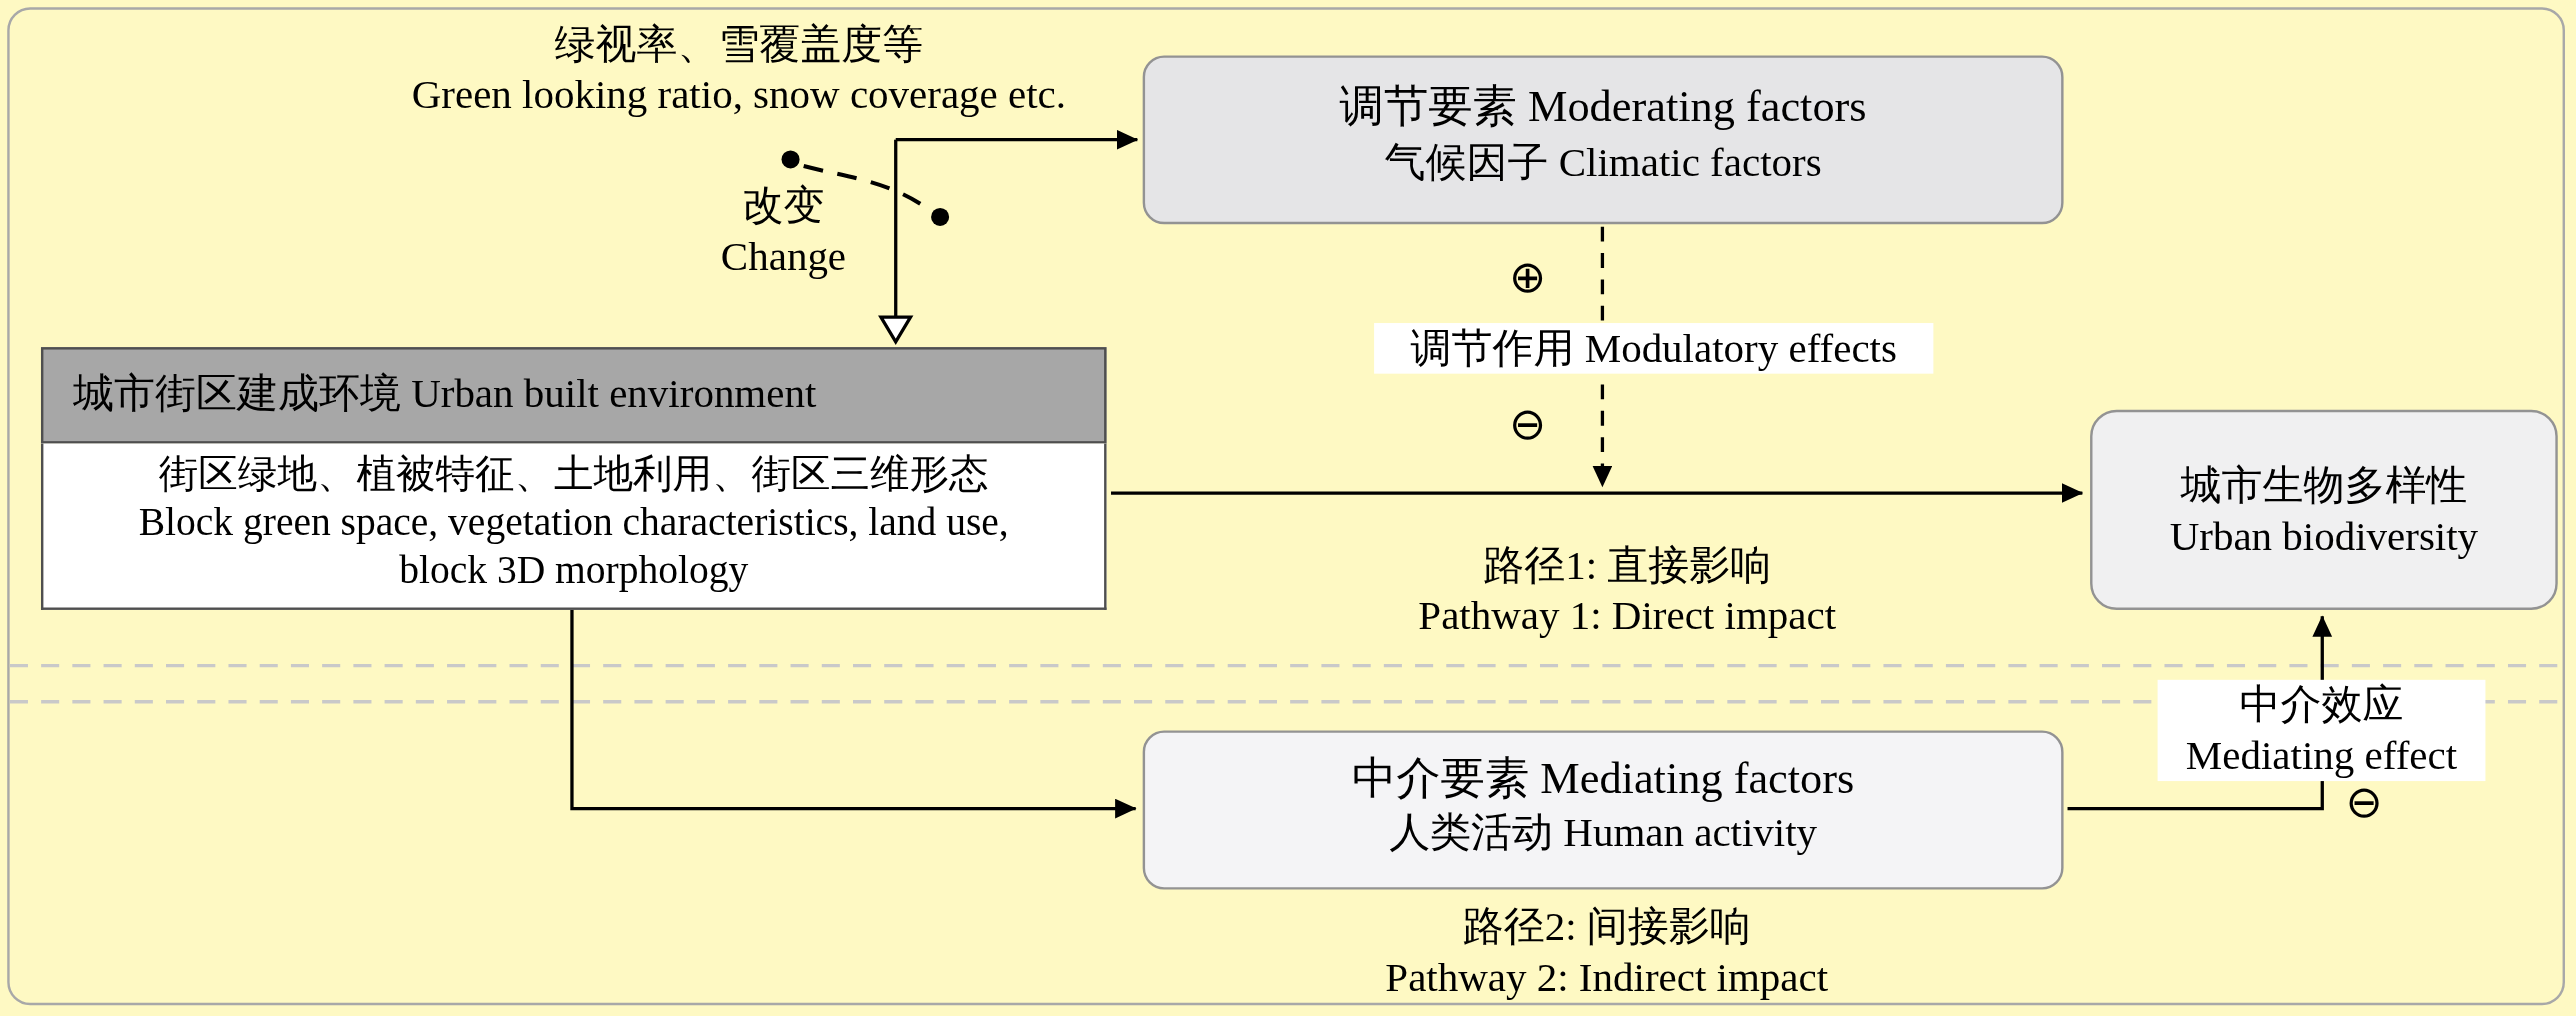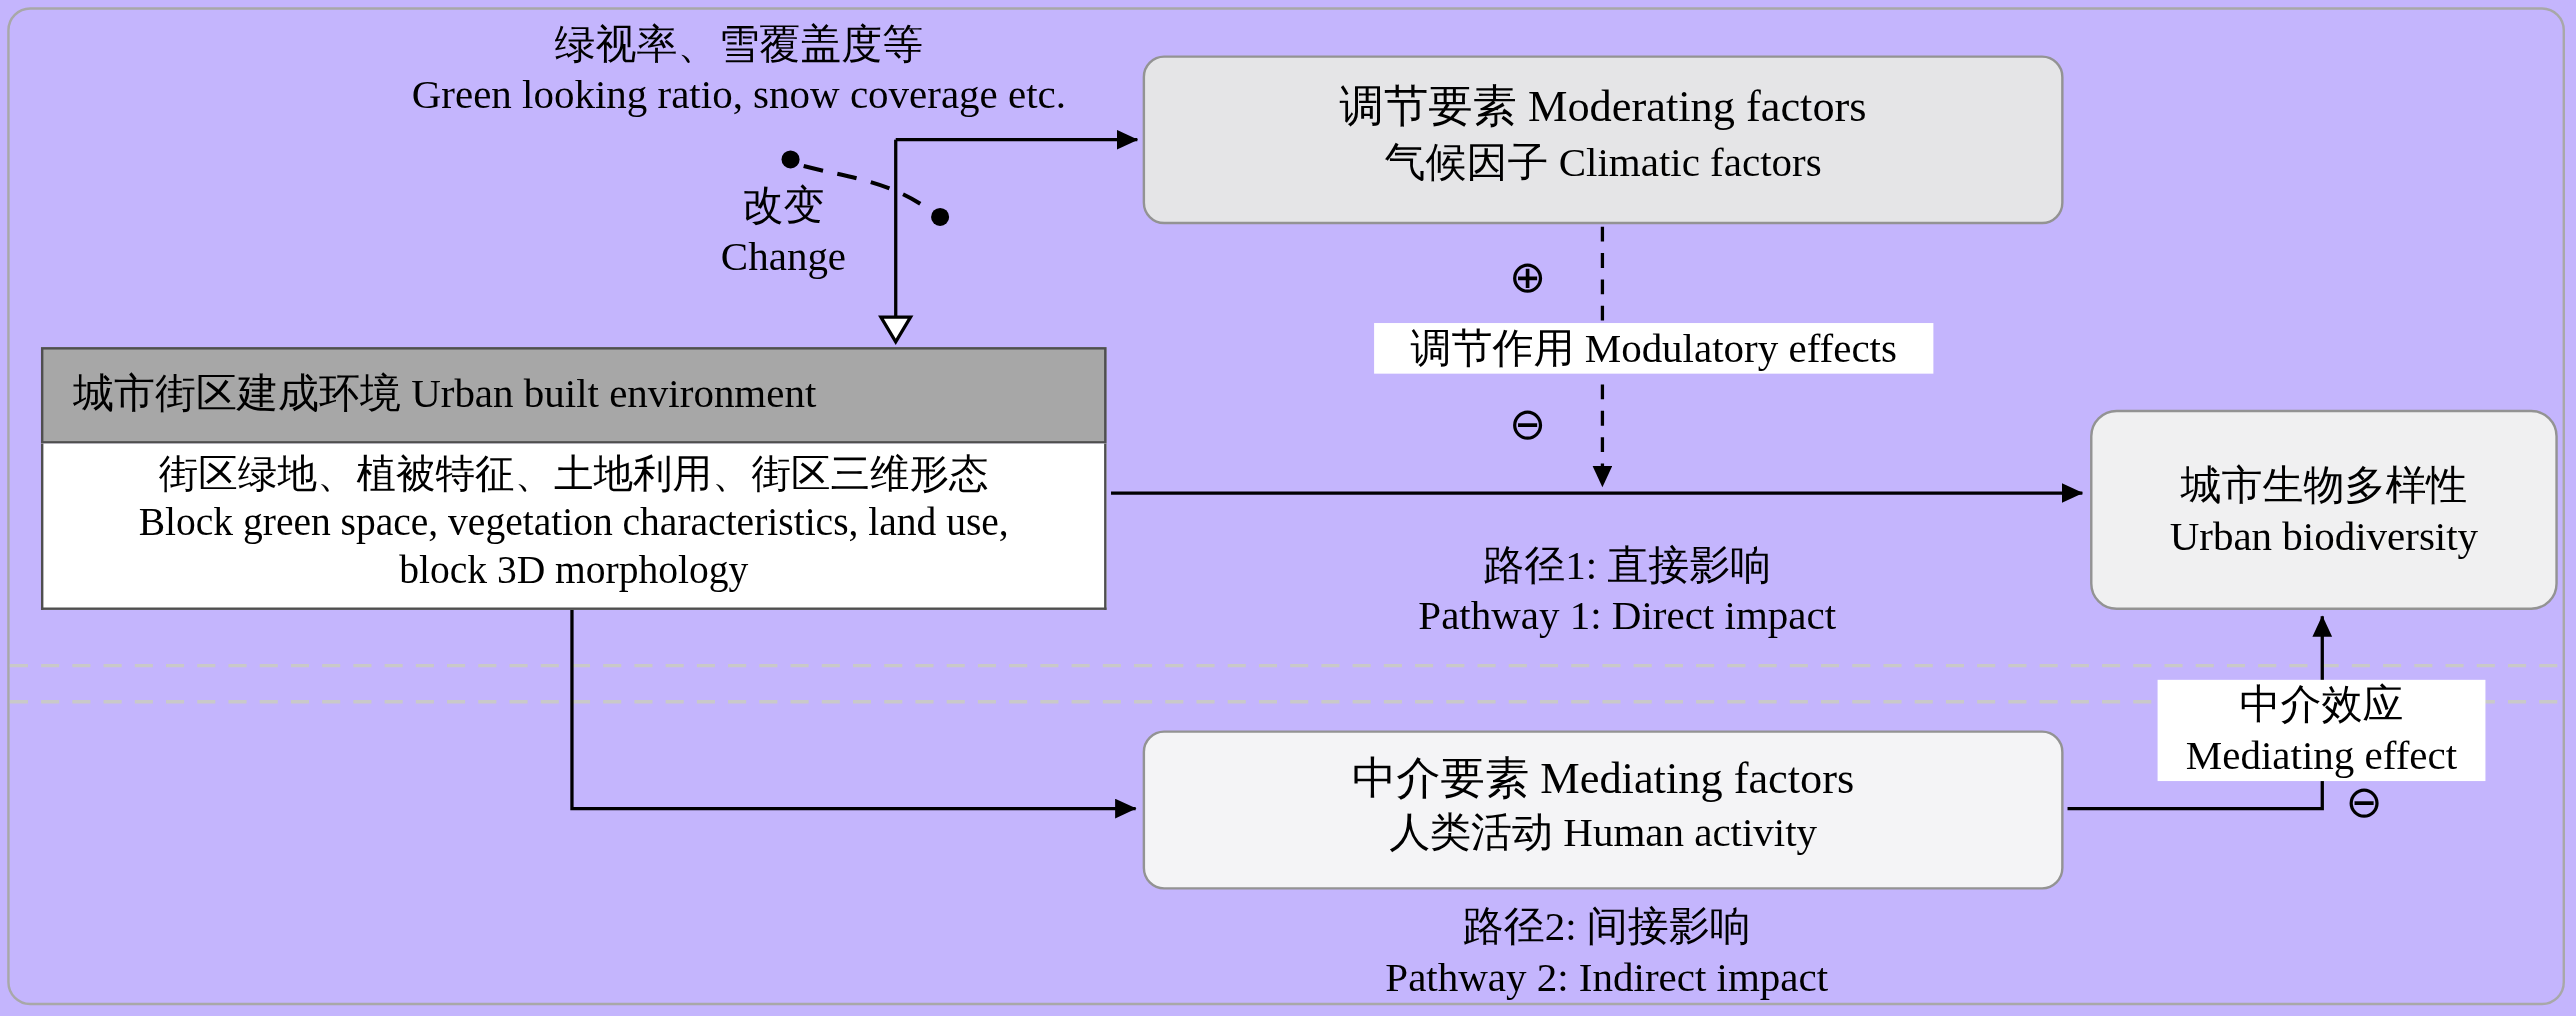--- a/index.html
+++ b/index.html
@@ -1,16 +1,16 @@
 <!DOCTYPE html>
 <html style="--frame-border: #a8a8a8; --box-border: #939393; --dark-box-border: #4f4f4f; --builtenv-header-bg: #a7a7a7; --moderating-bg: #e5e5e7; --mediating-bg: #f4f4f6; --biodiversity-bg: #f0f0f1; --divider: #c9c9c9; --line: #000000;font-size:11px"><head>
 <meta charset="utf-8">
 <style>
   html,body{margin:0;padding:0;background:#ffffff;}
-  .viewport{position:relative;width:2576px;height:1017px;overflow:hidden;background:#c4b5fd;}
+  .viewport{position:relative;width:2576px;height:1017px;overflow:hidden;background:#fef9c3;}
   .scale{position:absolute;left:0;top:0;width:1069px;height:422px;
          transform:scale(2.4107);transform-origin:0 0;
          font-family:"Liberation Serif","DejaVu Serif",serif;color:#000;}
   .abs{position:absolute;}
   .ctr{text-align:center;}
   .frame{position:absolute;left:3.4px;top:3.4px;width:1059px;height:412px;
          border:1.7px solid var(--frame-border,#a8a8a8);border-radius:9.5px;background:transparent;}
   svg.connectors{position:absolute;left:0;top:0;z-index:1;}
   .layer{position:absolute;left:0;top:0;width:100%;height:100%;z-index:2;}
   .t24{font-size:16.4px;line-height:20px;}

